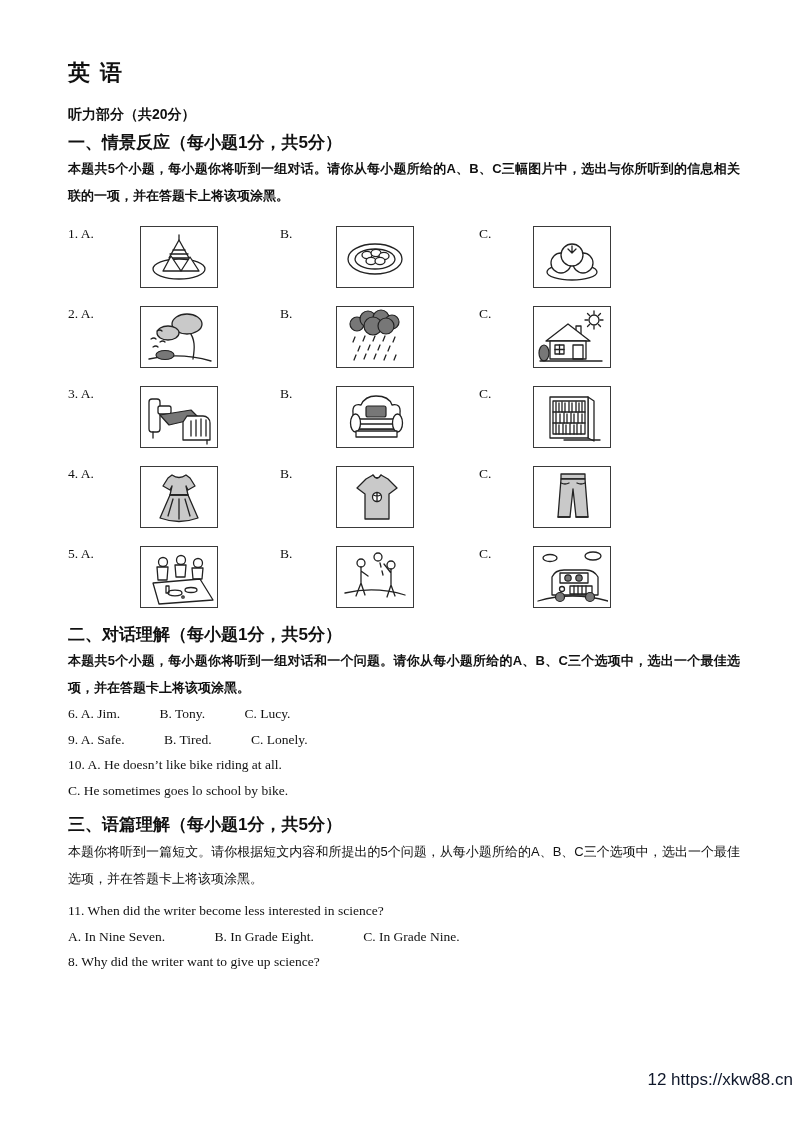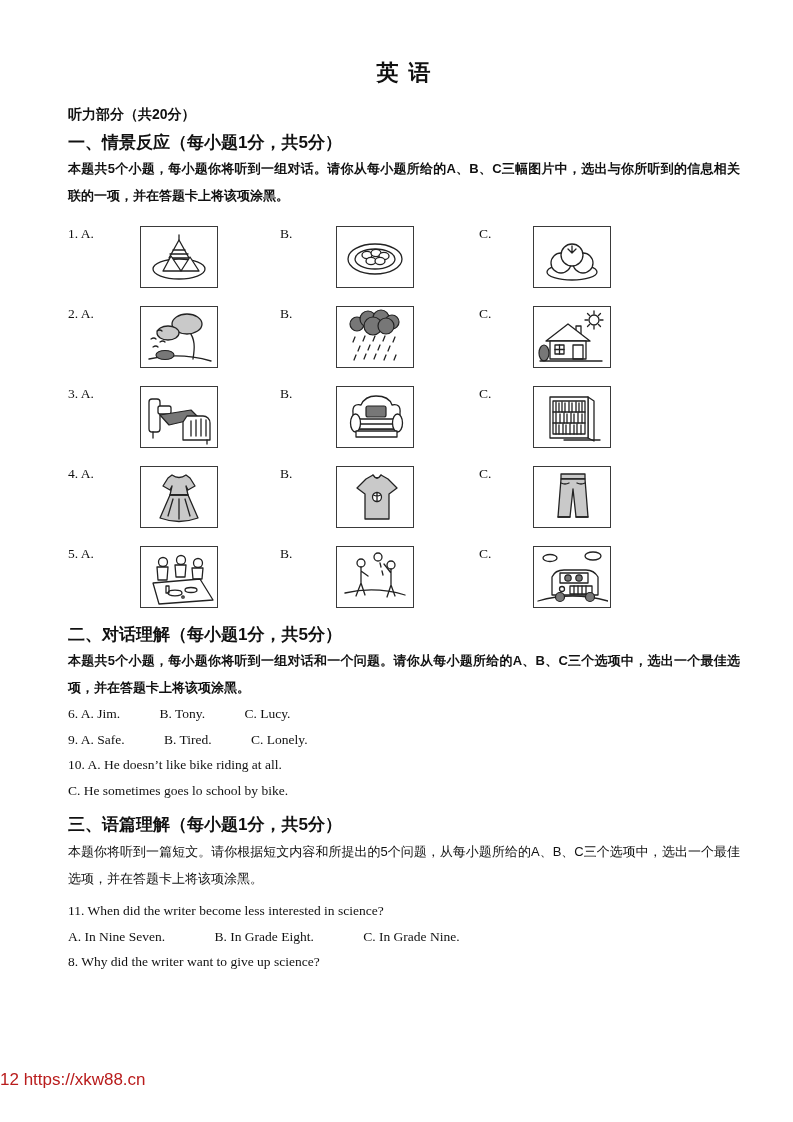--- a/index.html
+++ b/index.html
@@ -5,21 +5,21 @@
   * { margin:0; padding:0; box-sizing:border-box; }
   html,body { background:#fff; }
   body {
     width:793px; height:1122px; position:relative; overflow:hidden;
     color:#111;
     font-family:"Liberation Serif", serif;
   }
   .page { position:relative; width:793px; height:1122px; padding:0 52px 0 68px; }
   .cn { font-family:"Liberation Sans", sans-serif; }
   .bold { font-weight:700; }
-  .title { text-align:center; font-size:22px; letter-spacing:2px; padding-top:58px; margin-bottom:14px; }
+  .title { font-size:22px; letter-spacing:2px; padding-top:58px; margin-bottom:14px; }
   .part-header { font-size:14px; line-height:25px; }
   .sec-heading { font-size:17px; line-height:27px; margin-top:2px; }
   .intro { font-size:13px; line-height:26.5px; text-align:justify; width:672px; }
   .intro.regular { font-weight:400; line-height:27px; }
 
   
   .pic-row { display:flex; align-items:flex-start; margin-top:17px; height:63px;gap:32px; }
   .pic-label { font-size:13.5px; line-height:15px; flex:0 0 auto; padding-bottom:1px; }
   .lbl-num { width:40px; }
   .lbl-b  { width:24px; margin-left:30px; }
@@ -36,22 +36,22 @@
 
   
   .en-line { font-size:13.5px; height:25.5px; line-height:25.5px; white-space:nowrap; }
   .en-line span { display:inline-block; }
   .g36 { margin-right:36px; }
   .g46 { margin-right:46px; }
   .sec2-heading { margin-top:10px; }
   .after-pics { margin-top:12px; }
 
   .footer {
-    position:absolute; left:0; top:1070px; width:793px; text-align:left;
-    font-family:"Liberation Sans", sans-serif; font-size:17px; color:#b91c1c;
+    position:absolute; left:0; top:1070px; width:793px; text-align:right;
+    font-family:"Liberation Sans", sans-serif; font-size:17px; color:#0f172a;
   }
 </style>
 </head>
 <body>
 
 <div class="page">
 
   <div class="title cn bold">英 语</div>
 
   <div class="part-header cn bold">听力部分（共20分）</div>

